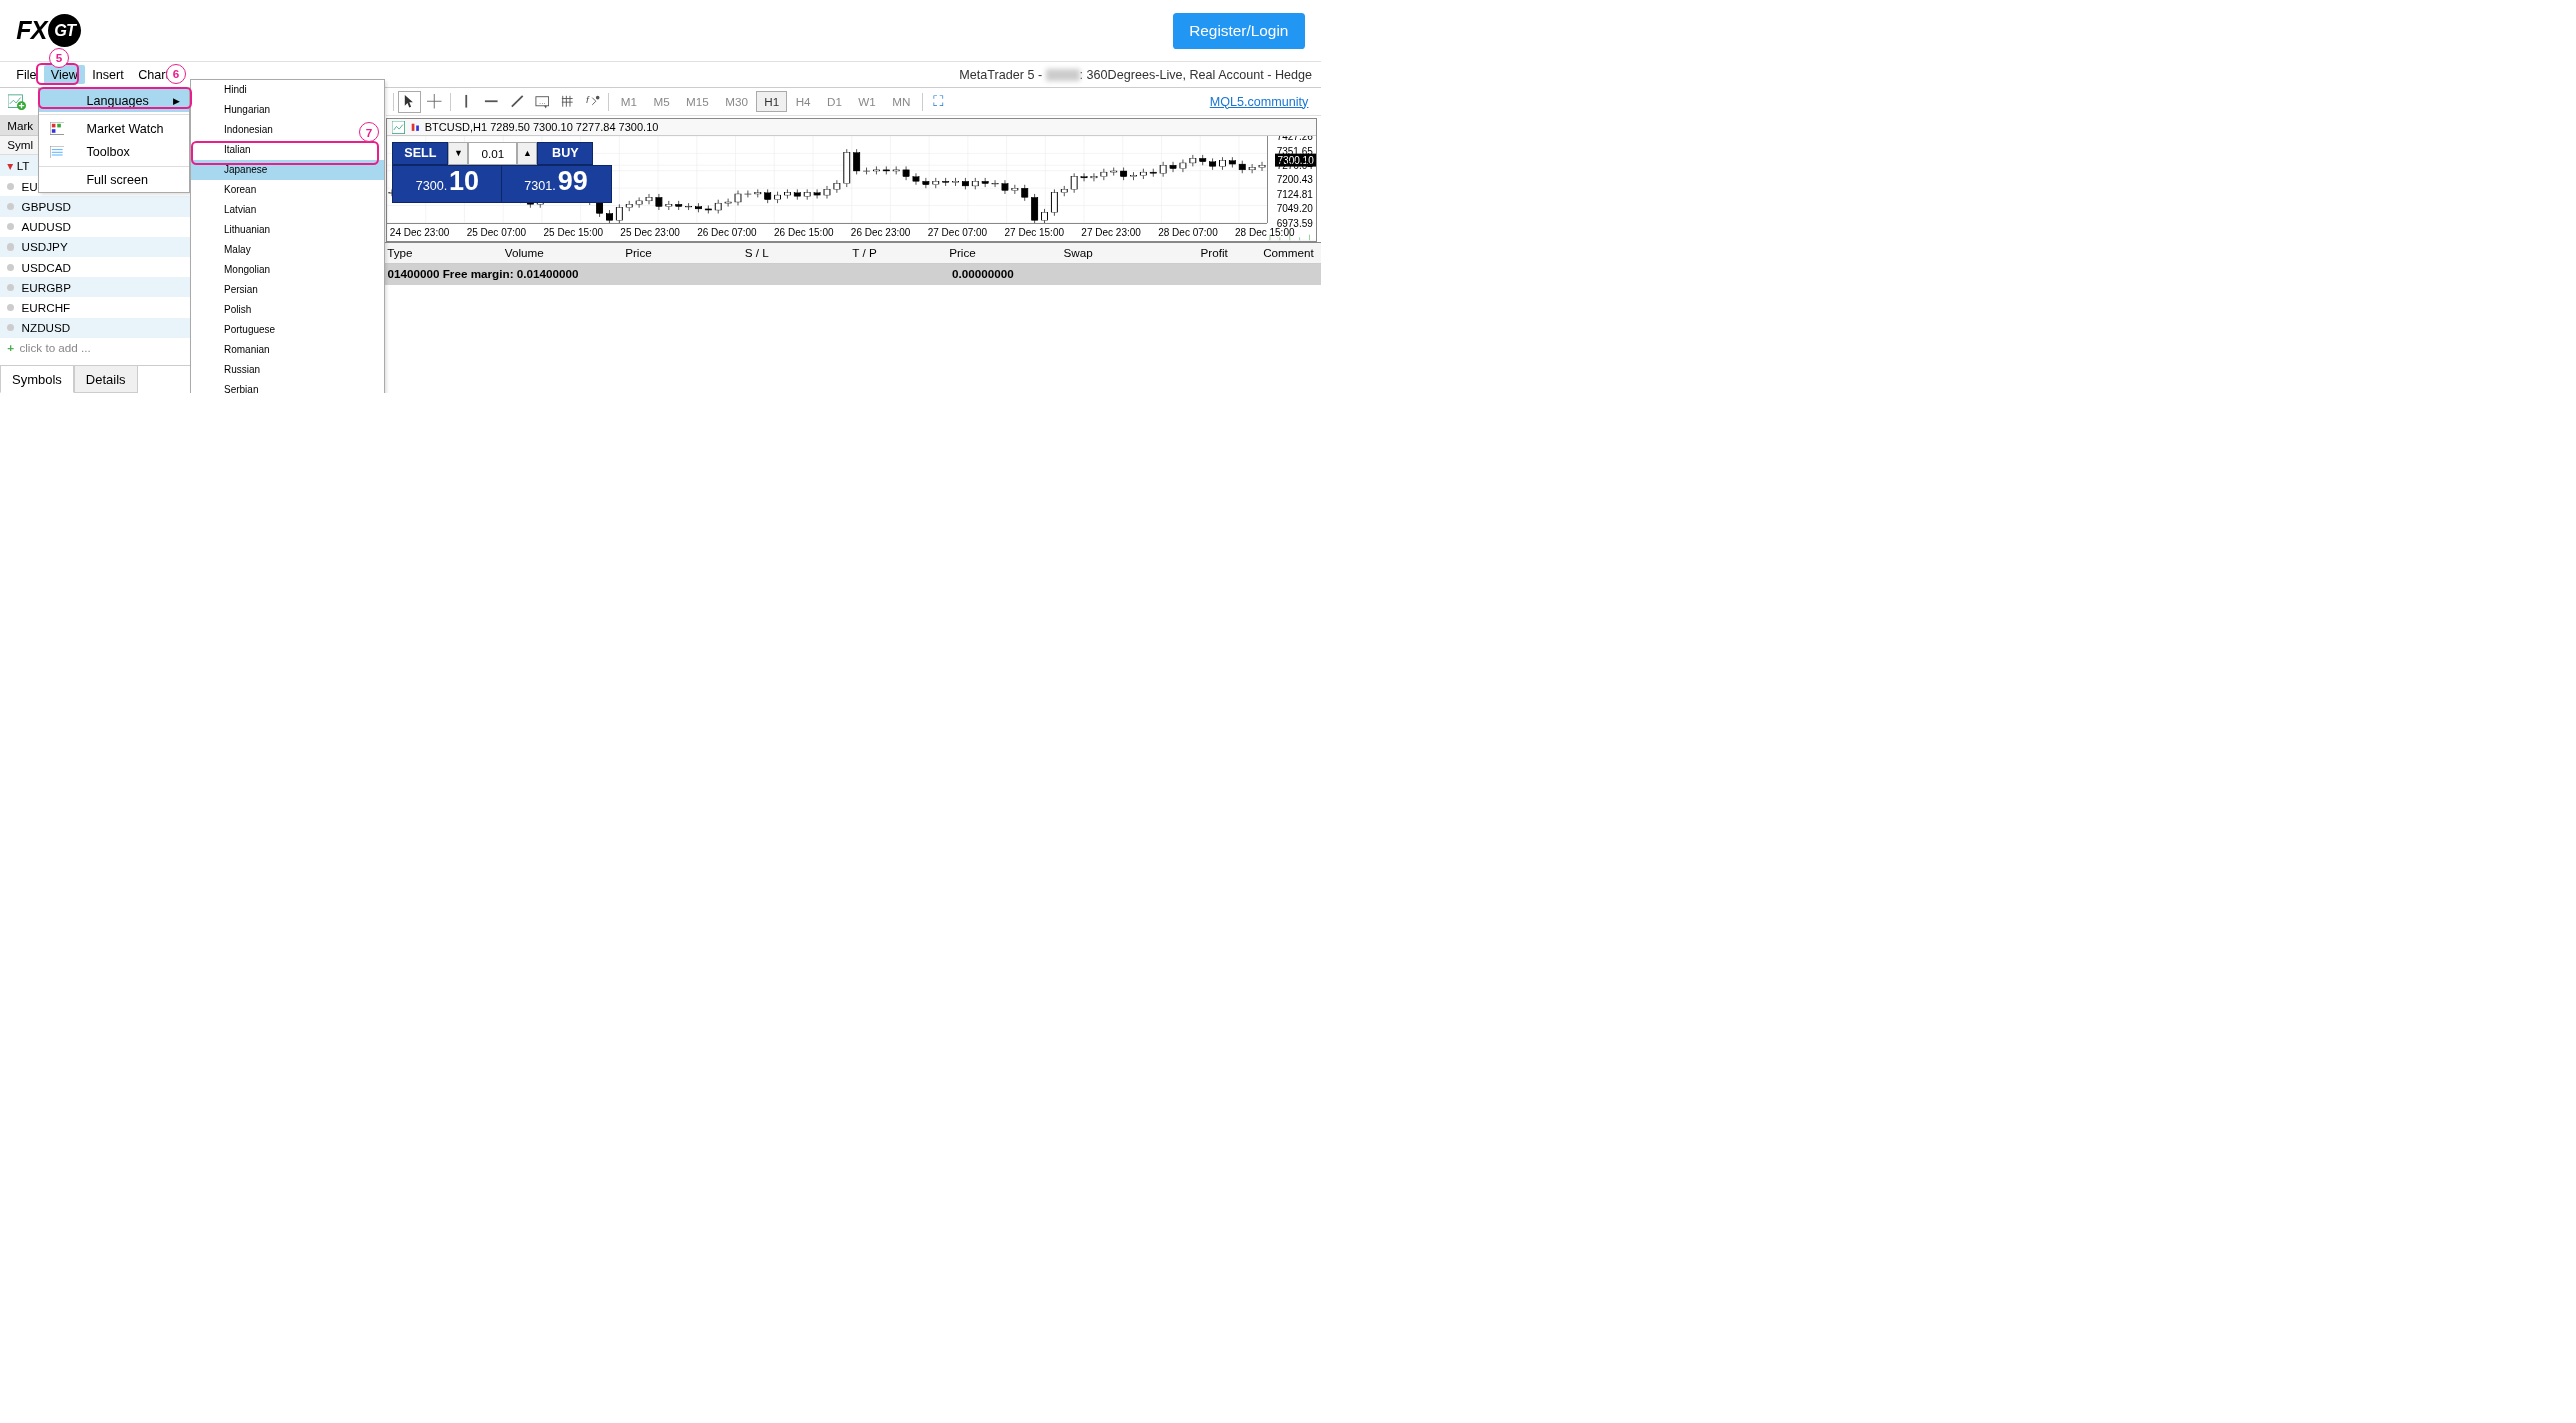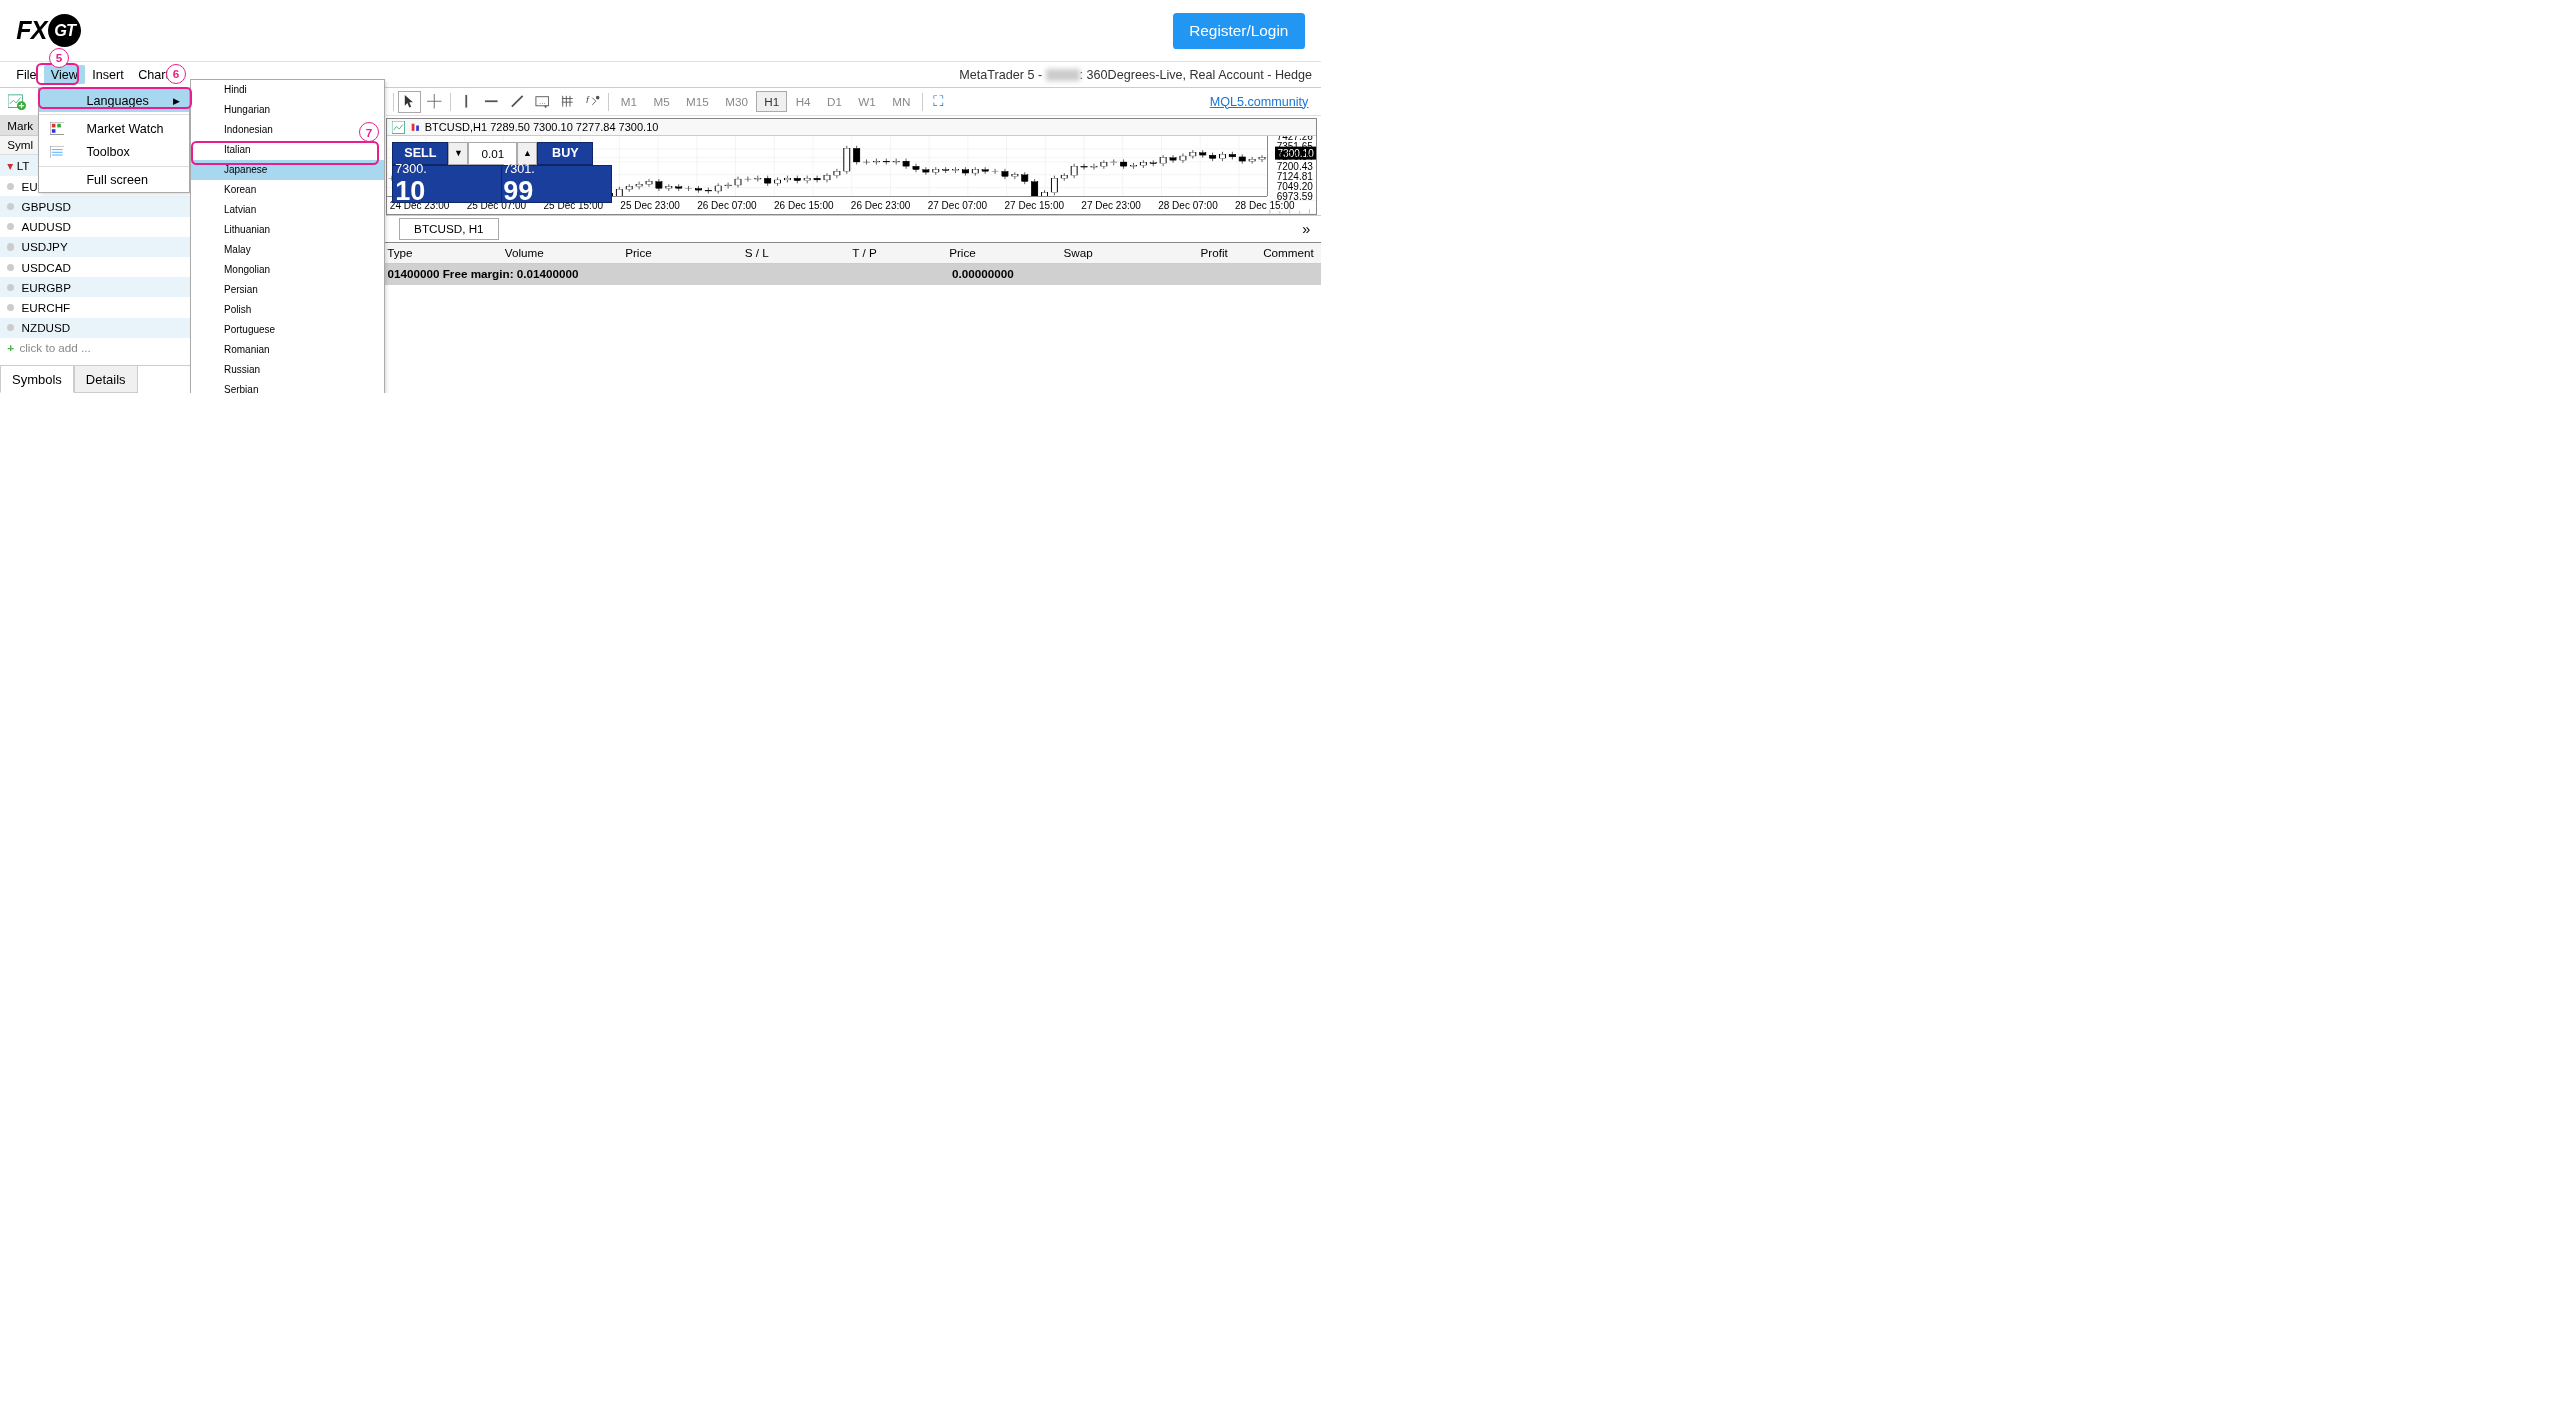--- a/index.html
+++ b/index.html
@@ -66,21 +66,21 @@
   .chart-head .ico { width: 12.6px; height: 12.6px; display: inline-flex; }
   .chart-body { flex: 1; position: relative; background: #fff; overflow: hidden; }
   
   .trade-panel { position: absolute; top: 5.4px; left: 5.4px; display: flex; gap: 0; z-index: 10; }
   .trade-box { display: flex; flex-direction: column; }
   .trade-top { display: flex; }
   .trade-btn { width: 56px; height: 23.5px; background: #1a3e9c; color: #fff; font-size: 12.6px; font-weight: bold; display: flex; align-items: center; justify-content: center; border: 0.9px solid #0d2666; cursor: pointer; }
   .vol-ctrl { display: flex; }
   .vol-btn { width: 20px; height: 23.5px; background: #f0f0f0; border: 0.9px solid #aaa; display: flex; align-items: center; justify-content: center; font-size: 9px; cursor: pointer; }
   .vol-input { width: 49px; height: 23.5px; border: 0.9px solid #aaa; text-align: center; font-size: 11.7px; }
-  .price-big { width: 110px; height: 38px; background: #1a3e9c; color: #fff; display: flex; align-items: baseline; justify-content: center; border: 0.9px solid #0d2666; flex-direction: column; }
+  .price-big { width: 110px; height: 38px; background: #1a3e9c; color: #fff; display: flex; align-items: baseline; justify-content: center; border: 0.9px solid #0d2666; }
   .price-big.r { border-left: none; position: relative; left: -0.9px; }
   .price-small { font-size: 12.6px; }
   .price-large { font-size: 27px; font-weight: bold; margin-left: 1.8px; }
   
   .y-axis { position: absolute; right: 0; top: 0; bottom: 18px; width: 49px; border-left: 0.9px solid #888; background: #fff; font-size: 10px; }
   .y-tick { position: absolute; right: 3.6px; transform: translateY(-50%); }
   .y-tick.current { background: #000; color: #fff; padding: 0.9px 2.7px; right: 0; }
   
   .x-axis { position: absolute; left: 0; right: 49px; bottom: 0; height: 18px; border-top: 0.9px solid #888; background: #fff; font-size: 10px; }
   .x-tick { position: absolute; bottom: 2.7px; transform: translateX(-10%); white-space: nowrap; }
@@ -710,24 +710,20 @@
             <div class="x-tick" style="left: 53.3636%;">26 Dec 23:00</div>
             <div class="x-tick" style="left: 62.0909%;">27 Dec 07:00</div>
             <div class="x-tick" style="left: 70.8182%;">27 Dec 15:00</div>
             <div class="x-tick" style="left: 79.5455%;">27 Dec 23:00</div>
             <div class="x-tick" style="left: 88.2727%;">28 Dec 07:00</div>
             <div class="x-tick" style="left: 97%;">28 Dec 15:00</div>
           </div>
       </div>
     </div>
 
-    <div class="chart-tabs">
-      <div class="chart-tab">BTCUSD, H1</div>
-      <div class="chart-tab-expand">»</div>
-    </div>
 
     <div class="bottom-panel">
       <div class="bp-head">
         <div class="col-symbol">Symbol</div>
         <div class="col-ticket">Ticket</div>
         <div class="col-type">Type</div>
         <div class="col-volume">Volume</div>
         <div class="col-price">Price</div>
         <div class="col-sl">S / L</div>
         <div class="col-tp">T / P</div>

